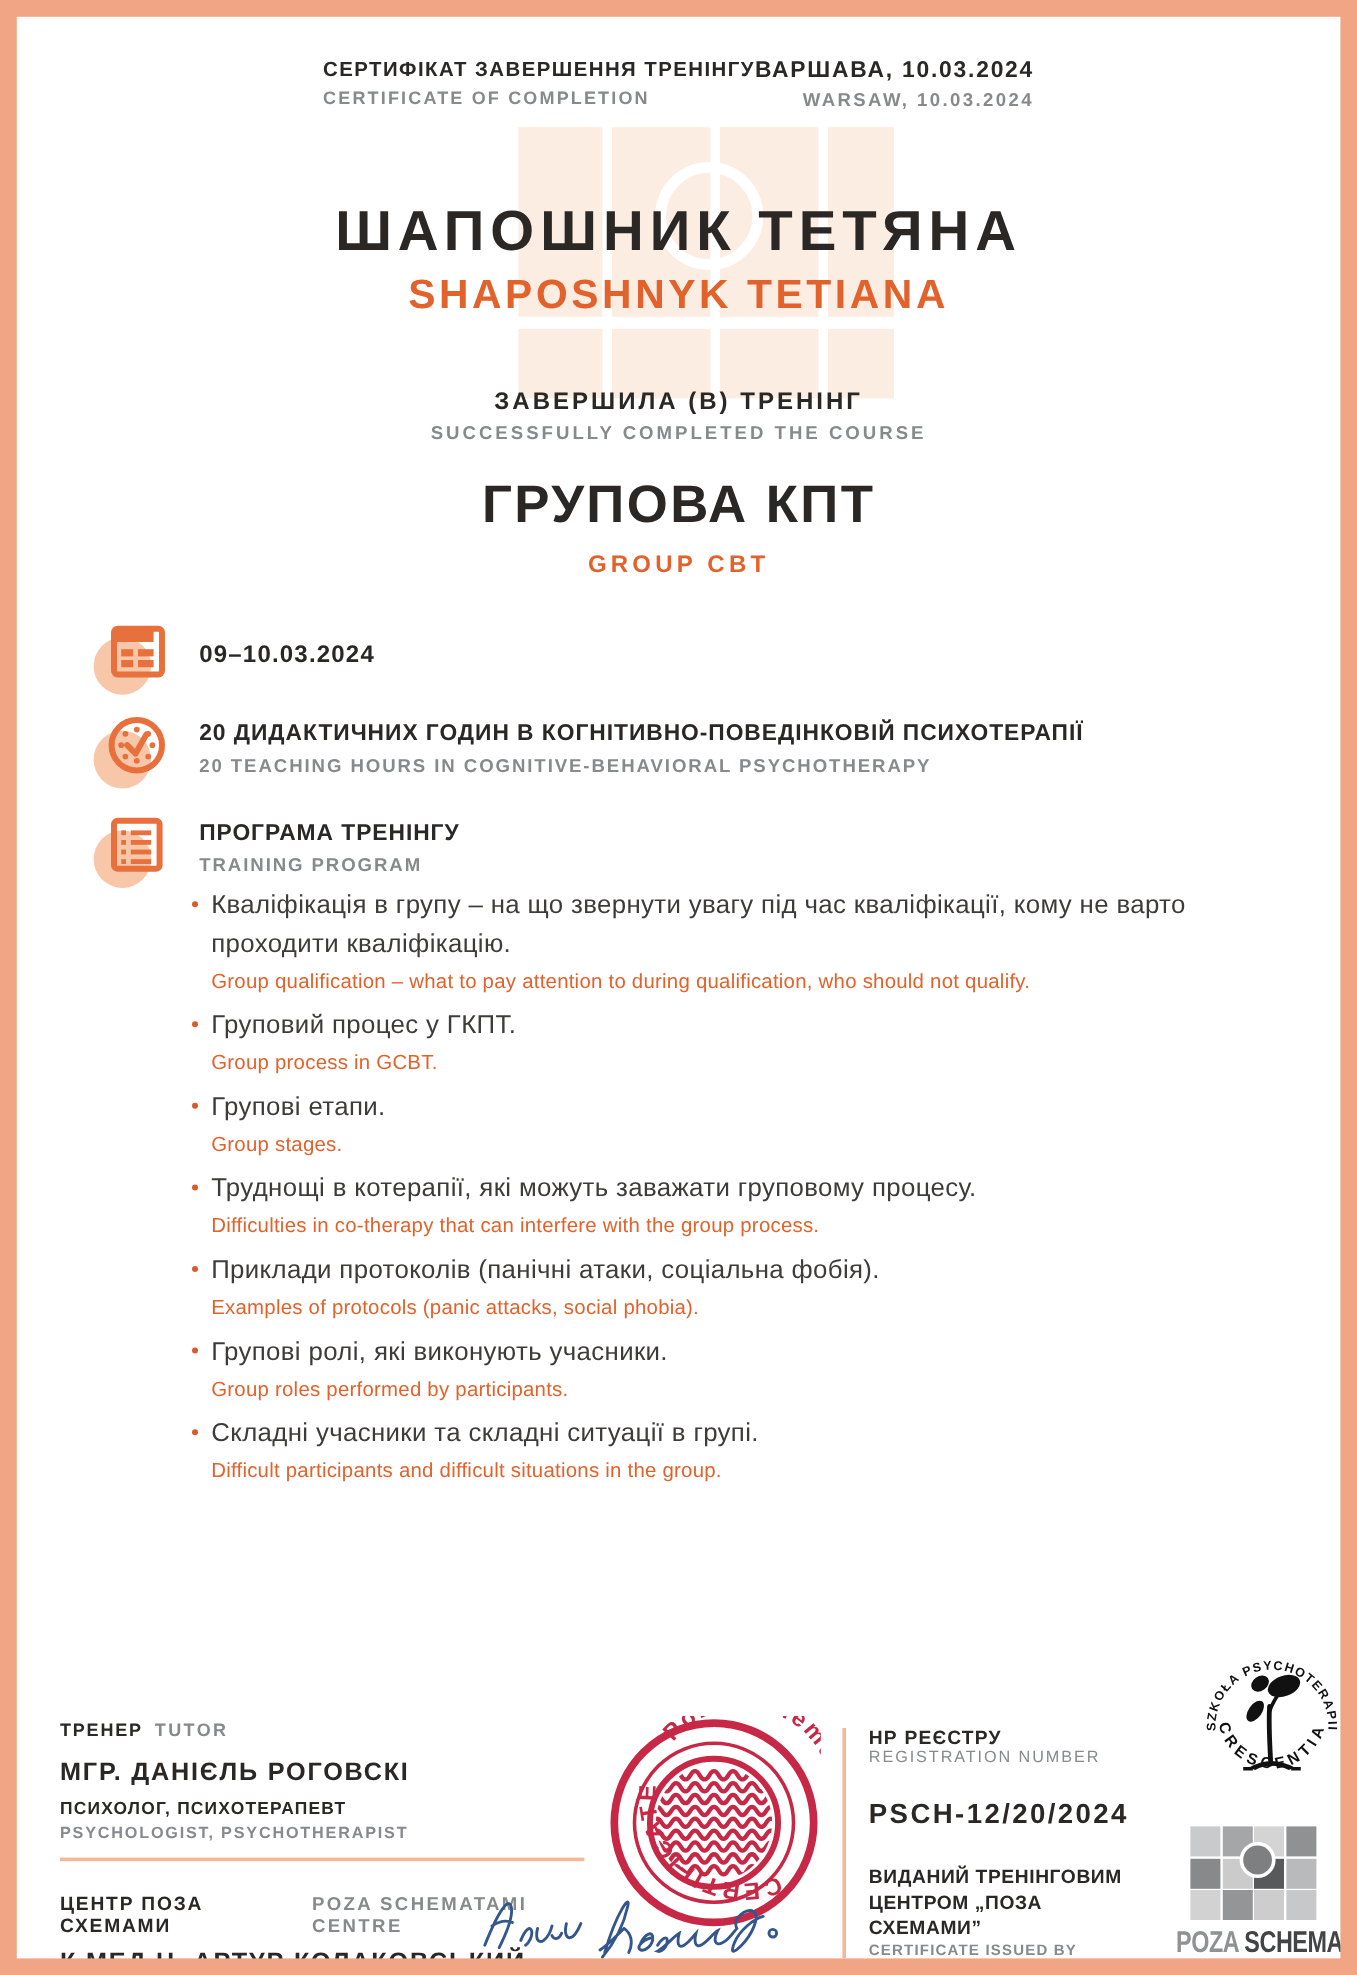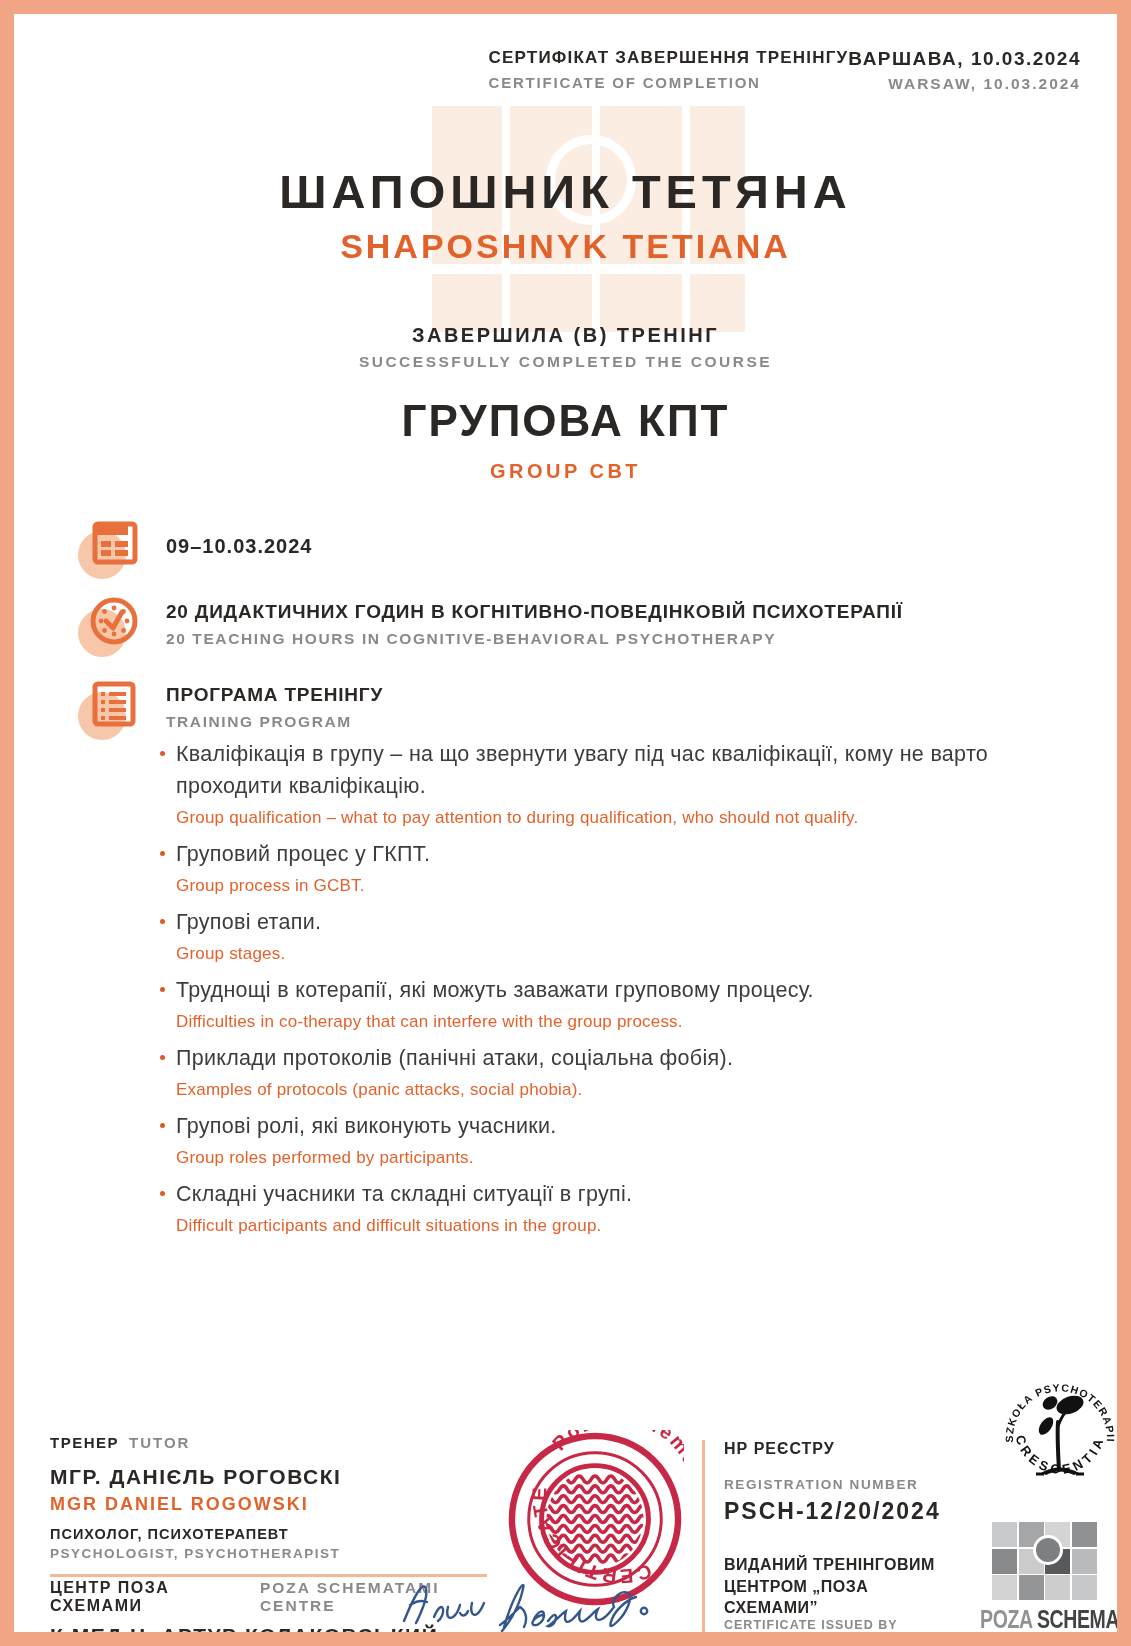--- a/index.html
+++ b/index.html
@@ -7,21 +7,21 @@
     --wm:#FCEDE3; --red:#C62845; --ink:#2A2725; --gray:#87898C; --sig:#33568C;
     --div:#F5B895;
   }
   *{margin:0;padding:0;box-sizing:border-box}
   body{background:#e8e8e8;font-family:"Liberation Sans",sans-serif;}
   .page{position:relative;width:1131px;height:1646px;background:#fff;
         border:14px solid var(--border);overflow:hidden;margin:0 auto;}
   .abs{position:absolute}
 
   
-  .header{position:absolute;top:34px;left:36px;right:36px;display:flex;justify-content:flex-end;align-items:flex-start}
+  .header{position:absolute;top:34px;left:36px;right:36px;display:flex;justify-content:center;align-items:flex-start}
   .h-title{font-size:17px;font-weight:bold;color:var(--ink);letter-spacing:1.2px}
   .h-sub{font-size:15px;color:var(--gray);letter-spacing:1.8px;margin-top:6px;font-weight:bold}
   .h-right{text-align:right}
   .h-loc{font-size:19px;font-weight:bold;color:var(--ink);letter-spacing:1.5px}
   .h-loc-en{font-size:15.5px;color:var(--gray);letter-spacing:2px;margin-top:5px;font-weight:bold}
 
   
   .wm{left:418px;top:92px;width:300px;height:226px;z-index:0}
   .wm-grid{position:absolute;inset:0;display:grid;grid-template-columns:70px 82px 82px 55px;
            grid-template-rows:158px 58px;gap:10px 8px}
@@ -58,31 +58,31 @@
   
   .f-left{position:absolute;left:36px;top:1420px;width:450px;z-index:2}
   .f-row{display:flex;gap:10px;align-items:flex-end}
   .f-label{font-size:15px;font-weight:bold;color:var(--ink);letter-spacing:1.5px}
   .f-label-en{font-size:15px;font-weight:bold;color:var(--gray);letter-spacing:2px}
   .f-name{font-size:21px;font-weight:bold;color:var(--ink);letter-spacing:1.5px;margin-top:14px}
   .f-name-or{font-size:18px;font-weight:bold;color:var(--orange);letter-spacing:2px;margin-top:5px}
   .f-role{font-size:14.5px;font-weight:bold;color:var(--ink);letter-spacing:1px;margin-top:11px}
   .f-role-en{font-size:13.5px;font-weight:bold;color:var(--gray);letter-spacing:1.5px;margin-top:4px}
   .f-div{width:437px;height:3px;background:var(--div);margin-top:13px}
-  .f-centre{margin-top:2px}
+  .f-centre{margin-top:28px}
 
   
   .stamp{left:492px;top:1416px;z-index:3}
   .sig{left:378px;top:1555px;z-index:4}
 
   
   .vdiv{left:688px;top:1426px;width:3px;height:206px;background:var(--div);z-index:2}
   .reg{position:absolute;left:710px;top:1426px;width:225px;z-index:2}
   .reg-label{position:absolute;top:0;font-size:16px;font-weight:bold;color:var(--ink);letter-spacing:1px}
-  .reg-label-en{position:absolute;top:37px;font-size:13.5px;font-weight:bold;color:var(--gray);letter-spacing:1.6px}
+  .reg-label-en{position:absolute;top:16px;font-size:13.5px;font-weight:normal;color:var(--gray);letter-spacing:1.6px}
   .reg-num{position:absolute;top:58px;font-size:23px;font-weight:bold;color:var(--ink);letter-spacing:2px}
   .reg-issued{position:absolute;top:114px;width:212px;font-size:16px;line-height:21.5px;font-weight:bold;color:var(--ink);letter-spacing:.5px}
   .reg-issued-en{position:absolute;top:178px;width:215px;font-size:12.5px;line-height:15.5px;font-weight:bold;color:var(--gray);letter-spacing:1px}
 
   
   .crescentia{left:986px;top:1362px;z-index:2}
   .mosaic{position:absolute;left:948px;top:1508px;width:164px;z-index:2;text-align:center}
   .m-grid{position:relative;width:104px;height:79px;margin:0 auto;display:grid;
           grid-template-columns:repeat(4,25px);grid-template-rows:repeat(3,25px);gap:1.5px}
   .m-circle{position:absolute;left:41px;top:13px;width:30px;height:30px;border:3px solid #fff;
@@ -236,21 +236,20 @@
       <div class="p-en">Difficult participants and difficult situations in the group.</div>
     </div>
   </div>
 
   <div class="f-left">
     <div class="f-row">
       <span class="f-label">ТРЕНЕР</span>
       <span class="f-label-en">TUTOR</span>
     </div>
     <div class="f-name">МГР. ДАНІЄЛЬ РОГОВСКІ</div>
-    <div class="f-name-or">MGR DANIEL ROGOWSKI</div>
     <div class="f-role">ПСИХОЛОГ, ПСИХОТЕРАПЕВТ</div>
     <div class="f-role-en">PSYCHOLOGIST, PSYCHOTHERAPIST</div>
     <div class="f-div"></div>
     <div class="f-row f-centre">
       <span class="f-label" style="font-size:16px">ЦЕНТР ПОЗА СХЕМАМИ</span>
       <span class="f-label-en" style="font-size:15.5px">POZA SCHEMATAMI CENTRE</span>
     </div>
     <div class="f-name" style="margin-top:9px">К.МЕД.Н. АРТУР КОЛАКОВСЬКИЙ</div>
 
   </div>

